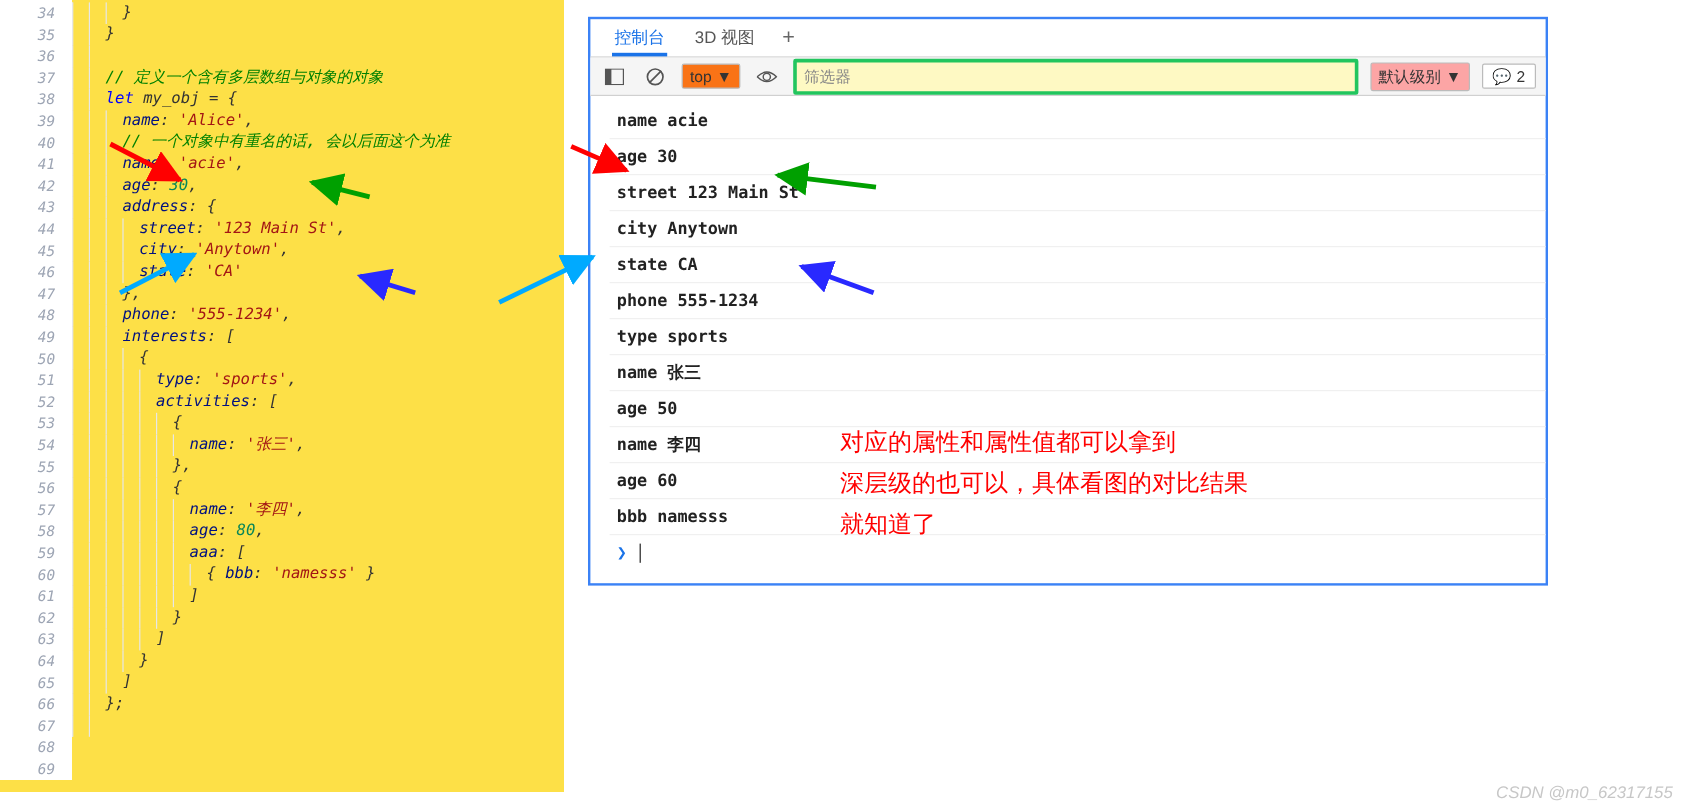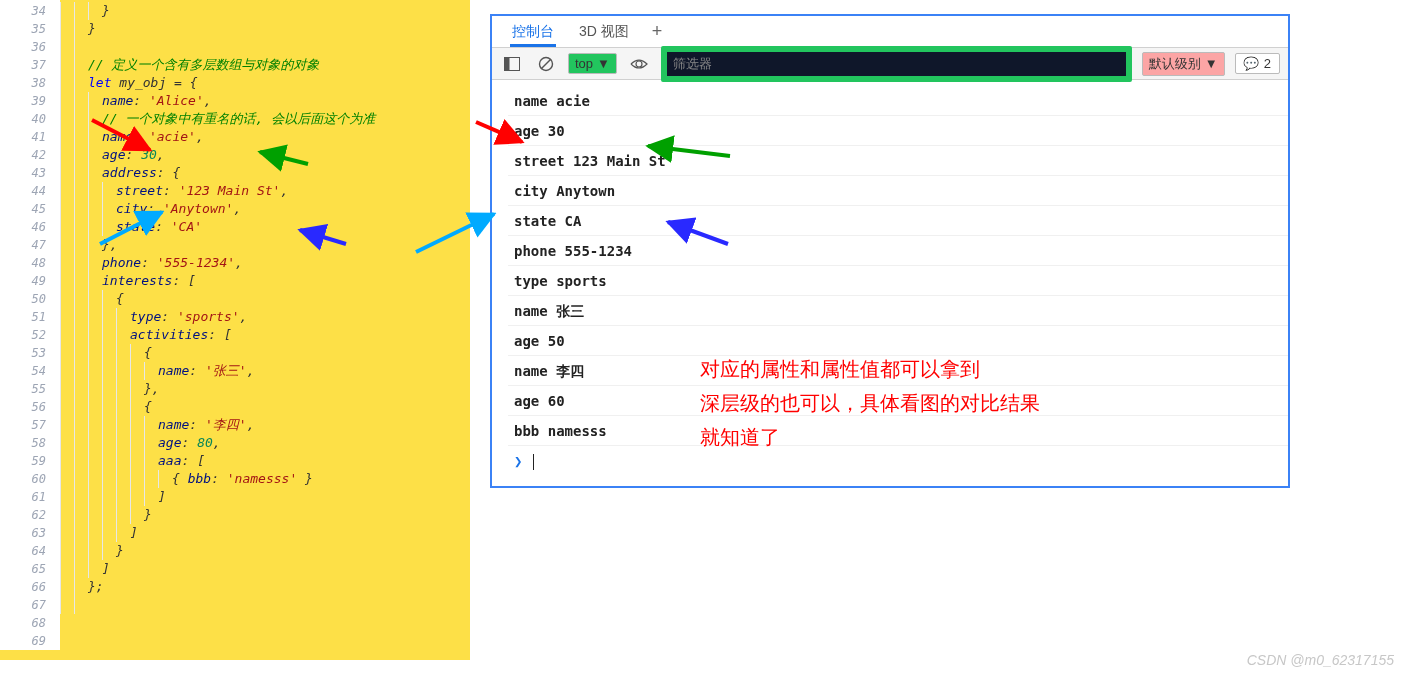--- a/index.html
+++ b/index.html
@@ -101,29 +101,29 @@
     font-family: "Microsoft YaHei", sans-serif;
     font-size: 13px;
   }
   .tb-btn {
     display:inline-flex; align-items:center; justify-content:center;
     width:24px; height:22px;
     color:#555;
     cursor:pointer;
   }
   .tb-select {
-    border:1px solid #bbb; background:#22c55e;
+    border:1px solid #bbb; background:#f97316;
     padding:2px 6px;
     border-radius:2px;
     display:flex; align-items:flex-end; gap:4px;
     color:#333;
     cursor:pointer;
   }
   .tb-filter {
-    flex:1; border:6px solid #22c55e; background:#0f172a;
+    flex:1; border:3px solid #22c55e; background:#fef9c3;
     padding:3px 6px; border-radius:2px;
     color:#888;
   }
   .tb-level {
     border:1px solid #bbb; background:#fca5a5;
     padding:2px 6px; border-radius:2px;
     display:flex; align-items:center; gap:4px;
     color:#333;
     cursor:pointer;
   }

